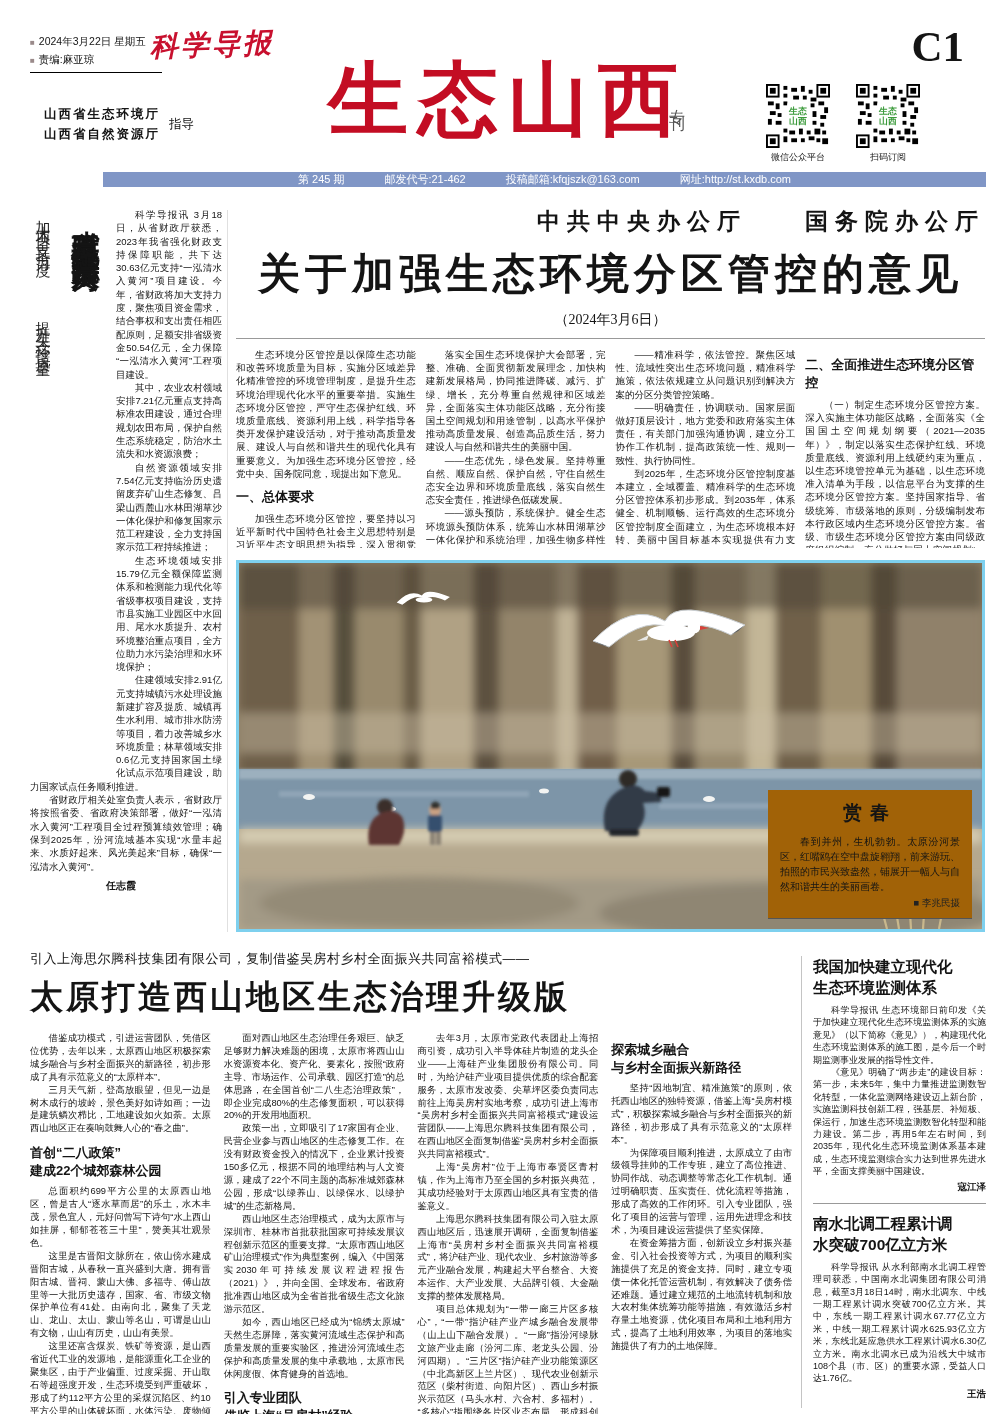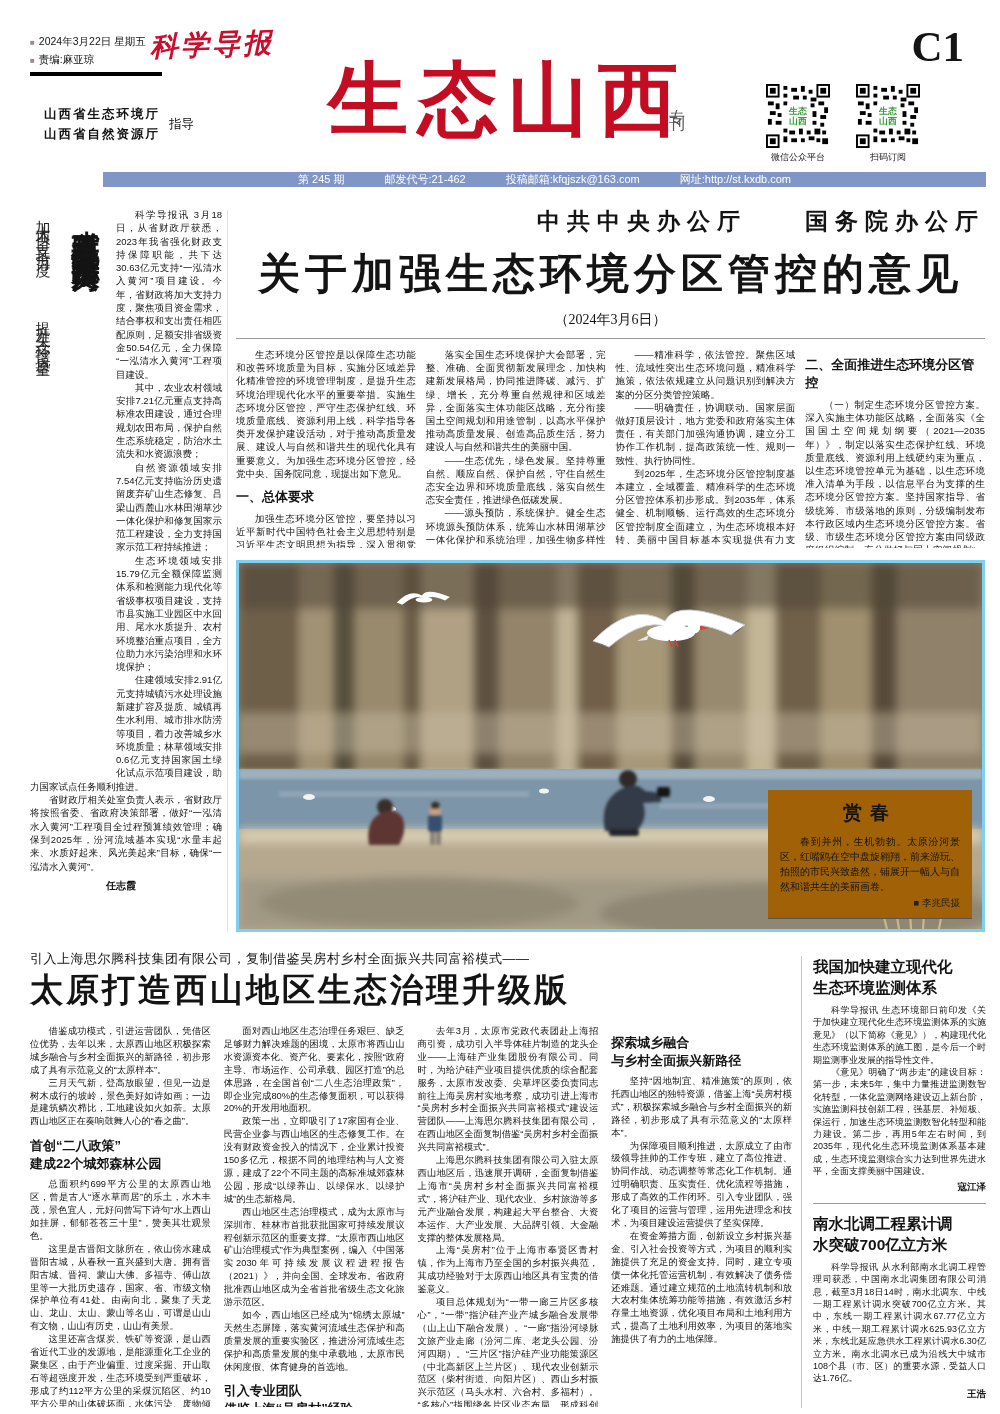--- a/index.html
+++ b/index.html
@@ -1,21 +1,21 @@
 <!DOCTYPE html>
 <html lang="zh"><head>
 <meta charset="utf-8">
 <style>
   html,body{margin:0;padding:0}
   body{width:1000px;height:1414px;position:relative;background:#fff;color:#141414;
        font-family:"Liberation Sans","DejaVu Sans",sans-serif;overflow:hidden}
 
   
   .date-block{position:absolute;left:30px;top:33px;width:132px;font-size:10.5px;line-height:16px;
-              border-bottom:4px solid #000000;padding-bottom:3px}
+              border-bottom:1px solid #000000;padding-bottom:3px}
   .date-block .bullet{color:#9a8a8a;font-size:8px;margin-right:4px}
   .masthead{position:absolute;left:150px;top:26px;font-size:28px;font-weight:bold;font-style:italic;
             color:#c8102e;letter-spacing:3px;transform:rotate(-2deg);
             font-family:"Liberation Serif","DejaVu Serif",serif}
   .guidance{position:absolute;left:44px;top:104px;display:flex;align-items:center;gap:9px}
   .guidance .glines{font-size:12.5px;line-height:20px;font-weight:bold;letter-spacing:2px}
   .guidance .gsuffix{font-size:12.5px}
   .section-title{position:absolute;left:328px;top:60px;font-size:80px;line-height:1;font-weight:900;
                  color:#c30d23;letter-spacing:10px;font-family:"Liberation Serif","DejaVu Serif",serif}
   .section-sub{position:absolute;left:666px;top:96px;writing-mode:vertical-rl;text-orientation:upright;
@@ -63,21 +63,21 @@
   .photo-caption{position:absolute;right:10px;bottom:10px;width:204px;background:#a16207;
                  padding:10px 12px 5px;box-sizing:border-box;border-bottom:1px solid #555}
   .caption-title{text-align:center;font-size:19px;font-weight:bold;letter-spacing:8px;margin-bottom:8px;
                  font-family:"Liberation Serif","DejaVu Serif",serif}
   .caption-text{font-size:10px;line-height:15px;text-align:justify;text-indent:2em}
   .caption-credit{text-align:right;font-size:9.5px;margin-top:3px;padding-bottom:3px;color:#222}
 
   
   .bottom-section{position:absolute;left:30px;top:950px;width:762px}
   .bottom-kicker{font-size:13px;letter-spacing:0.5px}
-  .bottom-headline{font-size:33px;font-weight:900;letter-spacing:3px;}
+  .bottom-headline{font-size:33px;font-weight:900;letter-spacing:3px;margin-top:7px}
   .bottom-cols{display:flex;gap:13px;margin-top:12px;height:382px;overflow:hidden}
   .b-col{flex:1;font-size:9.3px}
   .b-col p{line-height:12.9px;text-align:justify;text-indent:2em;margin:0}
   .b-subhead{font-weight:bold;font-size:13px;line-height:17.5px;margin:9px 0 6px}
   .vline2{position:absolute;left:801px;top:956px;width:1px;height:452px;background:#c4c4c4}
 
   
   .rail{position:absolute;left:813px;top:956px;width:173px;height:454px;overflow:hidden}
   .rail-title{font-size:15.5px;font-weight:900;line-height:21px}
   .rail-body{margin-top:6px}
@@ -383,22 +383,22 @@
           <p>如今，西山地区已经成为“锦绣太原城”天然生态屏障，落实黄河流域生态保护和高质量发展的重要实验区，推进汾河流域生态保护和高质量发展的集中承载地，太原市民休闲度假、体育健身的首选地。</p>
         </div>
       <div class="b-subhead">
         <div>引入专业团队</div>
         <div>借鉴上海“吴房村”经验</div>
       </div>
 
     </div>
     <div class="b-col">
         <p>去年3月，太原市党政代表团赴上海招商引资，成功引入半导体硅片制造的龙头企业——上海硅产业集团股份有限公司。同时，为给沪硅产业项目提供优质的综合配套服务，太原市发改委、尖草坪区委负责同志前往上海吴房村实地考察，成功引进上海市“吴房村乡村全面振兴共同富裕模式”建设运营团队——上海思尔腾科技集团有限公司，在西山地区全面复制借鉴“吴房村乡村全面振兴共同富裕模式”。</p>
+        <p>上海“吴房村”位于上海市奉贤区青村镇，作为上海市乃至全国的乡村振兴典范，其成功经验对于太原西山地区具有宝贵的借鉴意义。</p>
         <p>上海思尔腾科技集团有限公司入驻太原西山地区后，迅速展开调研，全面复制借鉴上海市“吴房村乡村全面振兴共同富裕模式”，将沪硅产业、现代农业、乡村旅游等多元产业融合发展，构建起大平台整合、大资本运作、大产业发展、大品牌引领、大金融支撑的整体发展格局。</p>
-        <p>上海“吴房村”位于上海市奉贤区青村镇，作为上海市乃至全国的乡村振兴典范，其成功经验对于太原西山地区具有宝贵的借鉴意义。</p>
         <p>项目总体规划为“一带一廊三片区多核心”，“一带”指沪硅产业产城乡融合发展带（山上山下融合发展）。“一廊”指汾河绿脉文旅产业走廊（汾河二库、老龙头公园、汾河四期）。“三片区”指沪硅产业功能策源区（中北高新区上兰片区）、现代农业创新示范区（柴村街道、向阳片区）、西山乡村振兴示范区（马头水村、六合村、多福村）。“多核心”指围绕各片区业态布局，形成科创硅谷、产业智造、北现代农业产业园、南农旅融合农业园、马头水山乡青创、柳岭山林宿集、石槽休闲活力、汾河二库水上游乐、汾河老龙头公园、汾河雁丘文化公园等重点产业核心项目。</p>
       </div>
     <div class="b-col">
       <div class="b-subhead">
         <div>探索城乡融合</div>
         <div>与乡村全面振兴新路径</div>
       </div>
       <div>
           <p>坚持“因地制宜、精准施策”的原则，依托西山地区的独特资源，借鉴上海“吴房村模式”，积极探索城乡融合与乡村全面振兴的新路径，初步形成了具有示范意义的“太原样本”。</p>
           <p>为保障项目顺利推进，太原成立了由市级领导挂帅的工作专班，建立了高位推进、协同作战、动态调整等常态化工作机制。通过明确职责、压实责任、优化流程等措施，形成了高效的工作闭环。引入专业团队，强化了项目的运营与管理，运用先进理念和技术，为项目建设运营提供了坚实保障。</p>

